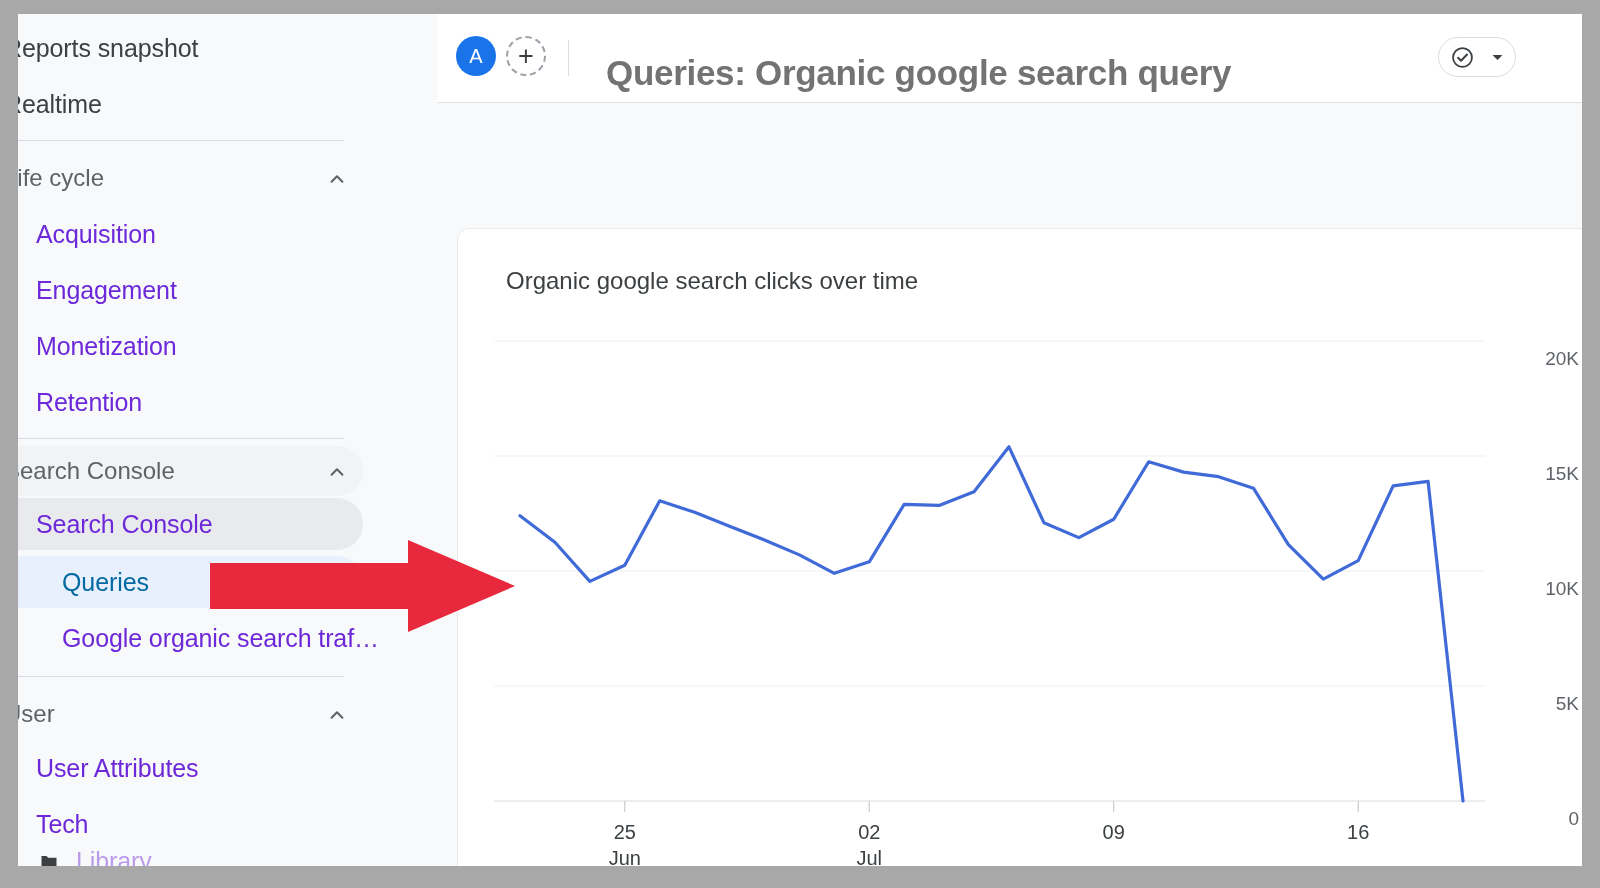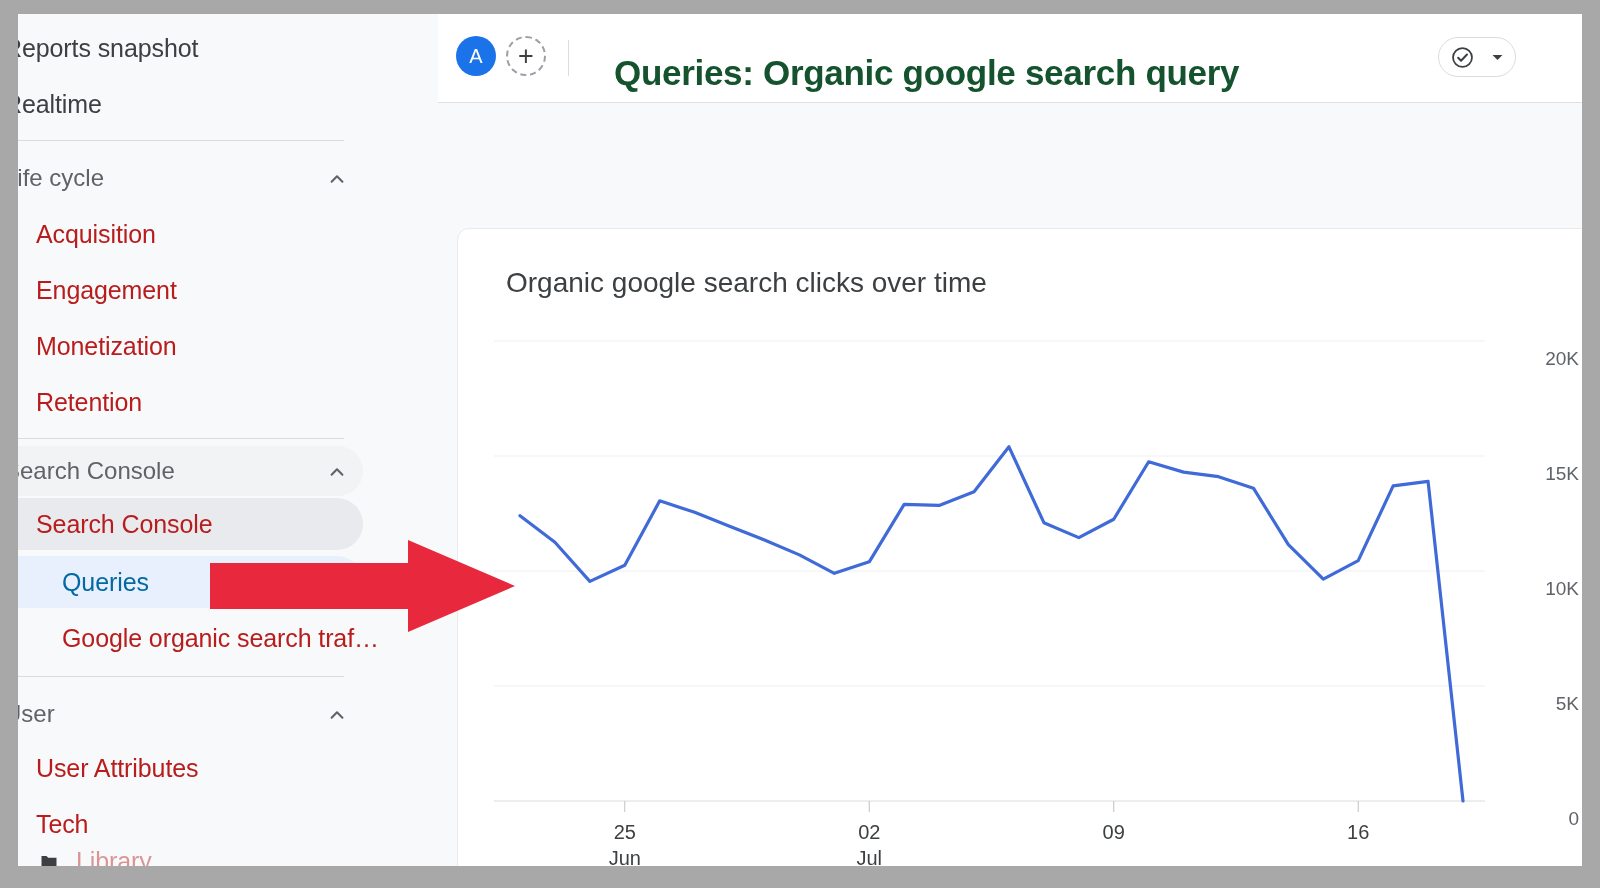--- a/index.html
+++ b/index.html
@@ -36,21 +36,21 @@
     position: absolute;
     left: 0;
     height: 48px;
     display: flex;
     align-items: center;
     box-sizing: border-box;
     white-space: nowrap;
   }
   .nav-label {
     font-size: 25px;
-    color: #b91c1c;
+    color: #6d28d9;
     letter-spacing: -0.1px;
   }
   .nav-top { color: #3c4043; }
   .group-label {
     font-size: 24px;
     color: #5f6368;
   }
   .pill {
     position: absolute;
     border-radius: 0 26px 26px 0;
@@ -106,23 +106,23 @@
     background: transparent;
   }
   #header-sep {
     position: absolute;
     left: 130px; top: 26px;
     width: 1px; height: 36px;
     background: #dadce0;
   }
   #page-title {
     position: absolute;
-    left: 176px; top: 16px;
+    left: 168px; top: 16px;
     font-size: 35px;
-    color: #14532d;
+    color: #737373;
     letter-spacing: -0.3px;
     white-space: nowrap;
   }
   #scope-chip {
     position: absolute;
     top: 23px;
     height: 40px;
     border: 1px solid #dadce0;
     border-radius: 22px;
     display: flex; align-items: center;
@@ -145,21 +145,21 @@
     width: 1145px; height: 700px;
     background: #ffffff;
     border: 1px solid #e8eaed;
     border-radius: 12px 0 0 0;
     box-sizing: border-box;
     overflow: hidden;
   }
   #chart-title {
     position: absolute;
     left: 48px; top: 38px;
-    font-size: 28px;
+    font-size: 24px;
     color: #3c4043;
     white-space: nowrap;
   }
   #plot {
     position: absolute;
     left: 0; top: 0;
     width: 1145px; height: 700px;
   }
 
   

